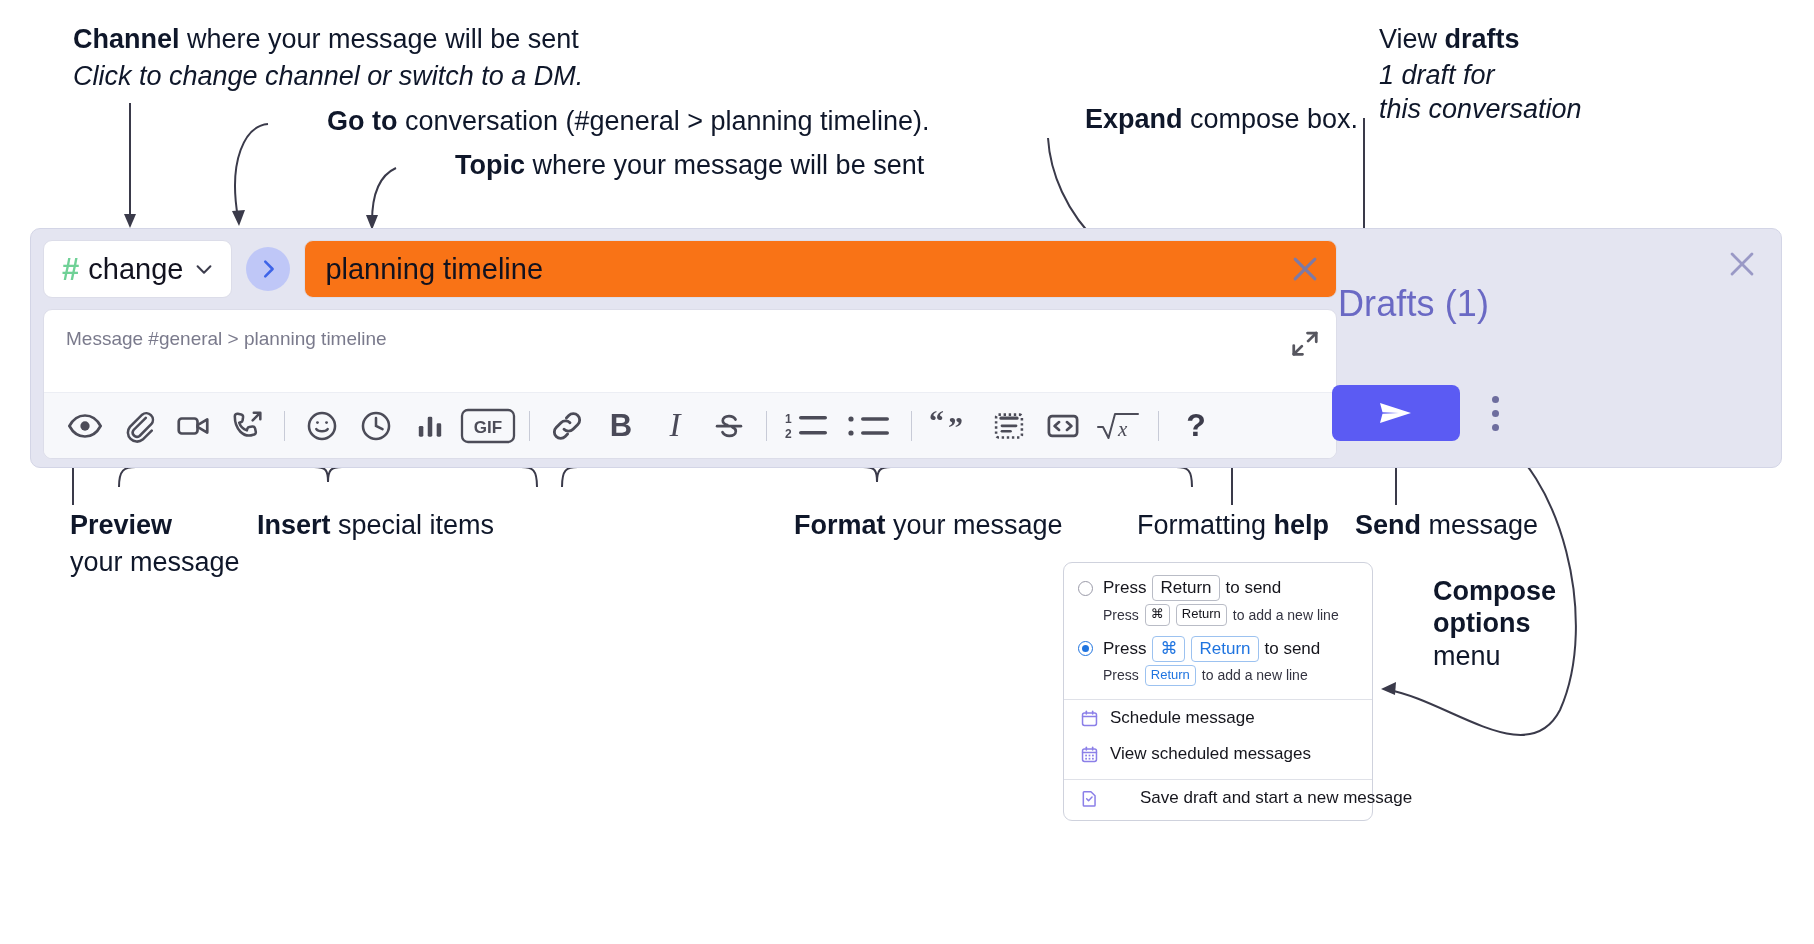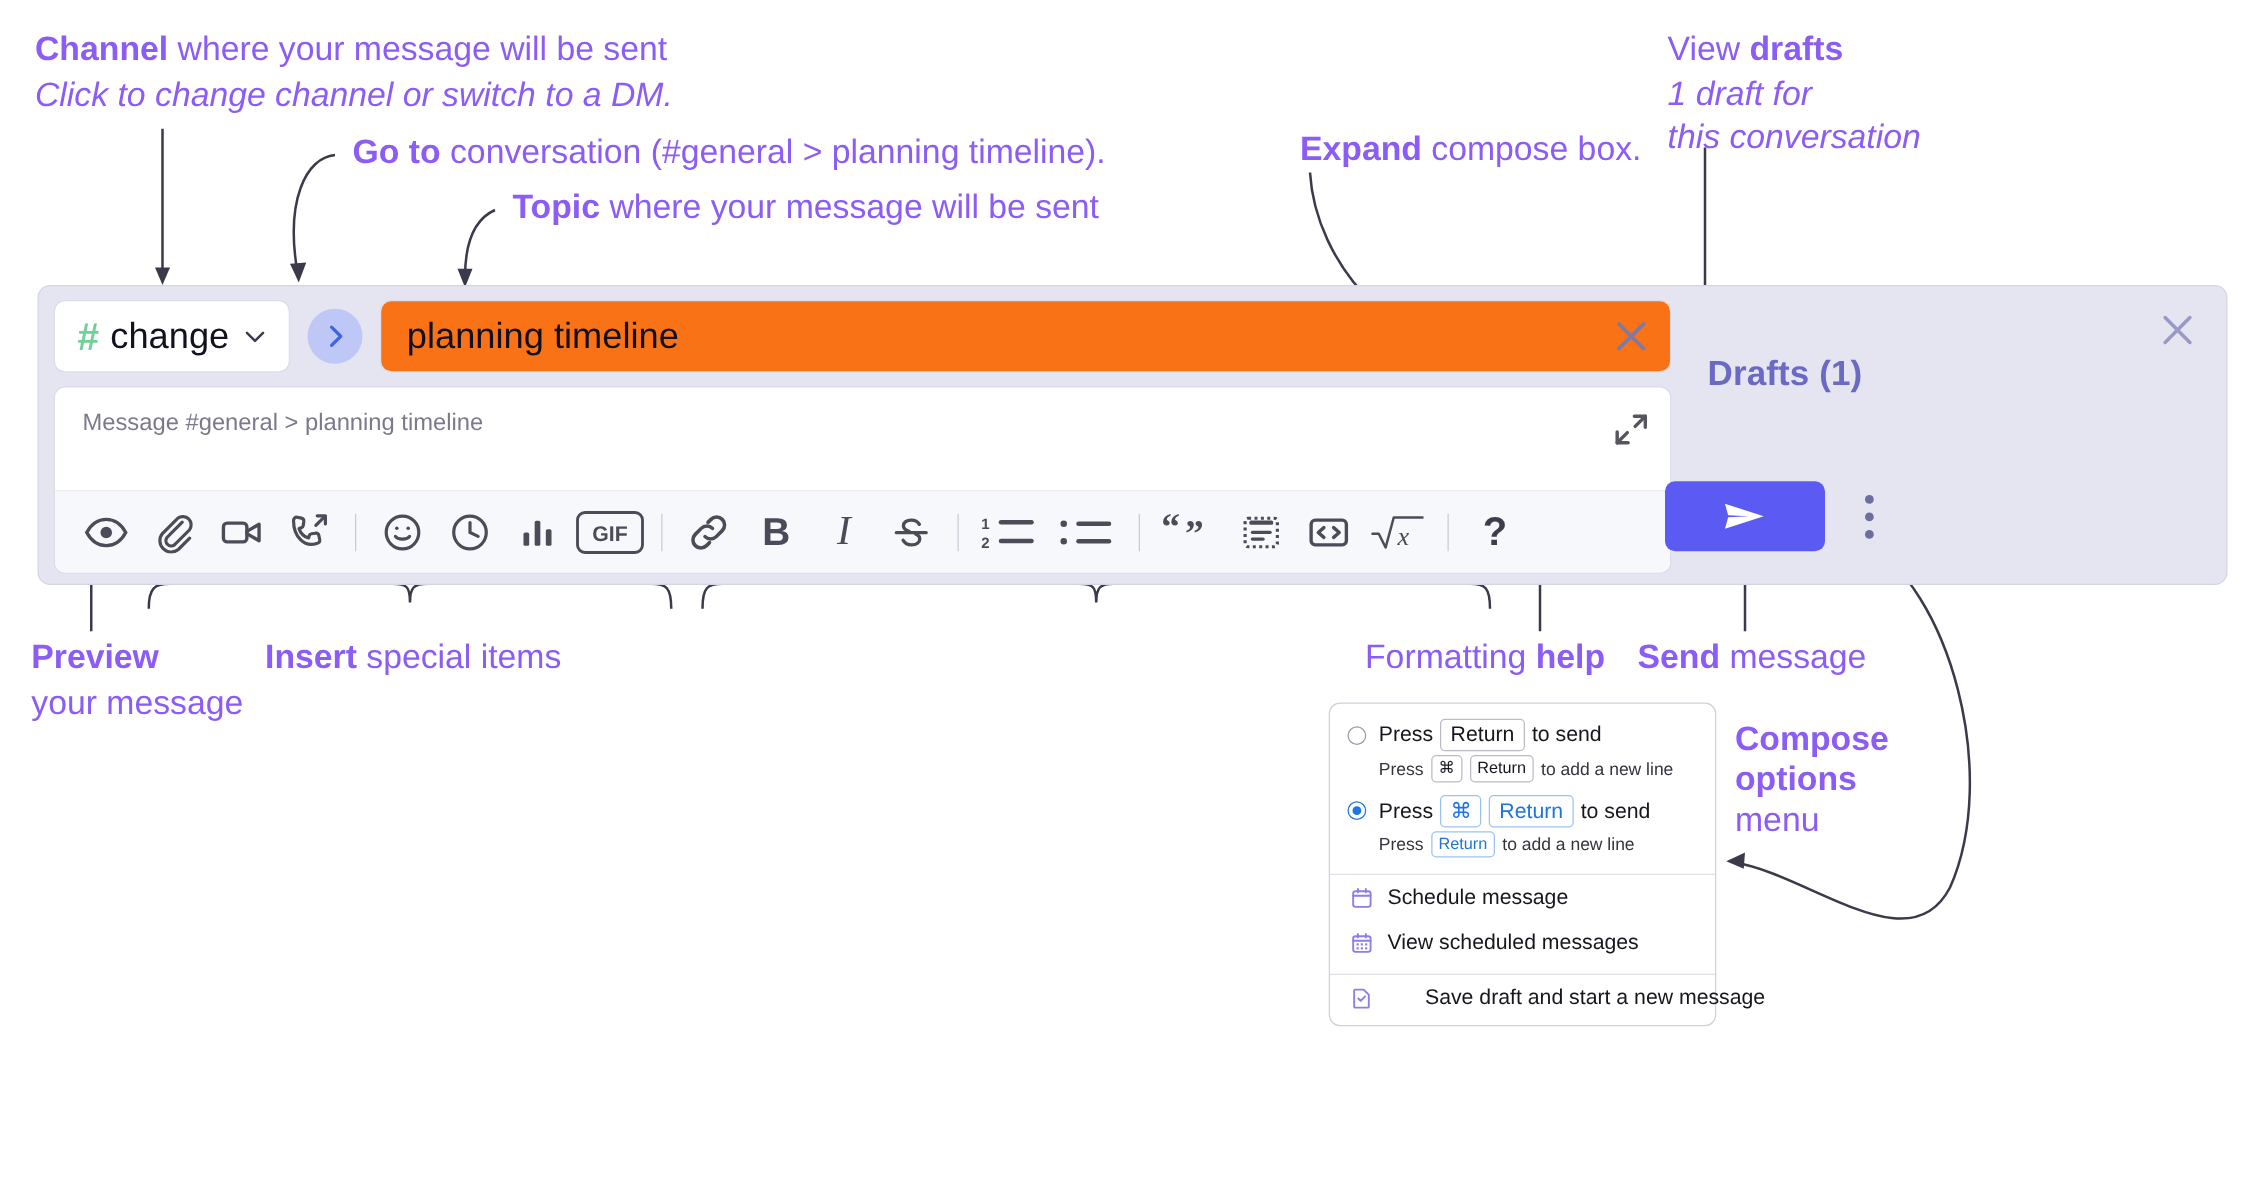--- a/index.html
+++ b/index.html
@@ -11,22 +11,23 @@
     overflow:hidden;
     position:relative;
   }
   .stage{position:absolute;inset:0;}
 
   
   .anno{
     position:absolute;
     font-size:27px;
     line-height:1.18;
-    color:#8b5cf6;
+    color:#0f172a;
     white-space:nowrap;
+    margin-left:45px;
   }
   .anno b{font-weight:700;}
   .anno .ital{font-style:italic;}
 
   
   #compose-widget{
     position:absolute;
     left:30px;top:228px;
     width:1752px;height:240px;
     background:#e4e5f1;
@@ -110,24 +111,23 @@
   }
   .tb svg{display:block;}
   .tb-sep{width:1px;height:30px;background:#c8cbd7;margin:0 10px;flex:none;}
   .tb-txt{font-size:31px;color:#4a4a58;font-weight:600;line-height:1;}
   .tb-italic{font-style:italic;font-family:"Liberation Serif",serif;font-size:33px;font-weight:400;}
   .tb-help{font-size:32px;color:#3d3d4c;font-weight:600;}
 
   
   #drafts-link{
     position:absolute;
-    left:1366px;top:283px;
-    font-size:28px;color:#6a69c4;
+    left:1338px;top:283px;
+    font-size:36px;color:#6a69c4;
     letter-spacing:0.1px;
-    font-weight:bold;
   }
   #close-widget{position:absolute;right:22px;top:18px;width:34px;height:34px;}
   #send-button{
     position:absolute;
     left:1332px;top:385px;
     width:128px;height:56px;
     background:#5b5bf3;
     border-radius:8px;
     display:flex;align-items:center;justify-content:center;
   }
@@ -256,20 +256,23 @@
 
   <div class="anno" style="left:25px;top:510px;">
     <div><b>Preview</b></div>
     <div style="margin-top:5px;">your message</div>
   </div>
 
   <div class="anno" style="left:212px;top:510px;">
     <b>Insert</b><span> special items</span>
   </div>
 
+  <div class="anno" style="left:749px;top:510px;">
+    <b>Format</b><span> your message</span>
+  </div>
 
   <div class="anno" style="left:1092px;top:510px;">
     <span>Formatting </span><b>help</b>
   </div>
 
   <div class="anno" style="left:1310px;top:510px;">
     <b>Send</b><span> message</span>
   </div>
 
   <div class="anno" style="left:1388px;top:575px;line-height:1.2;">

